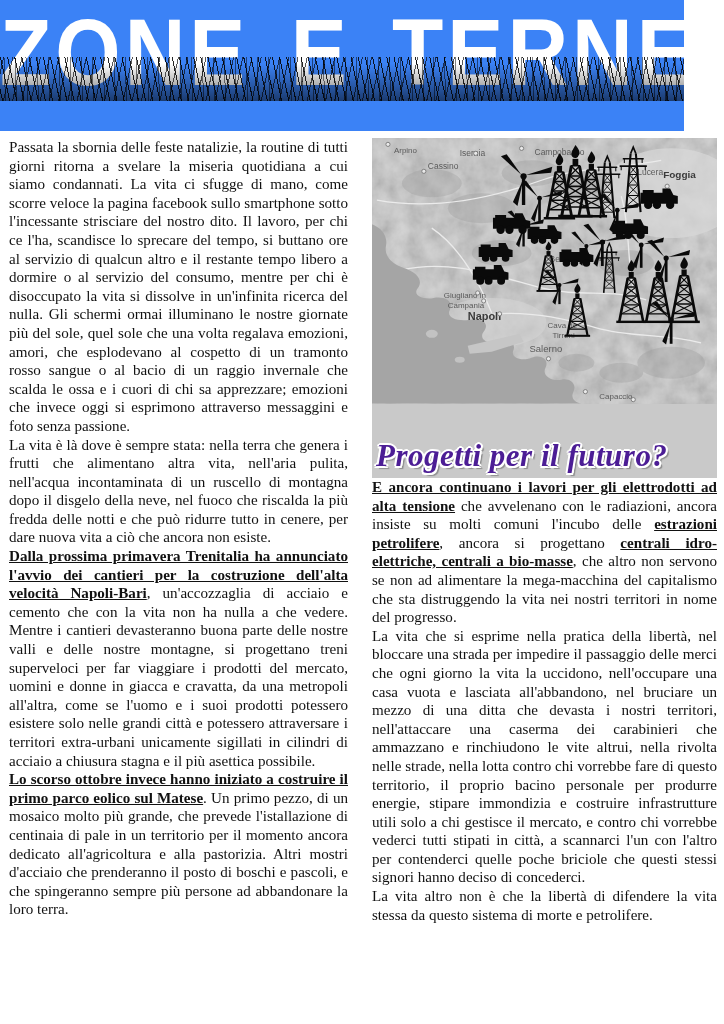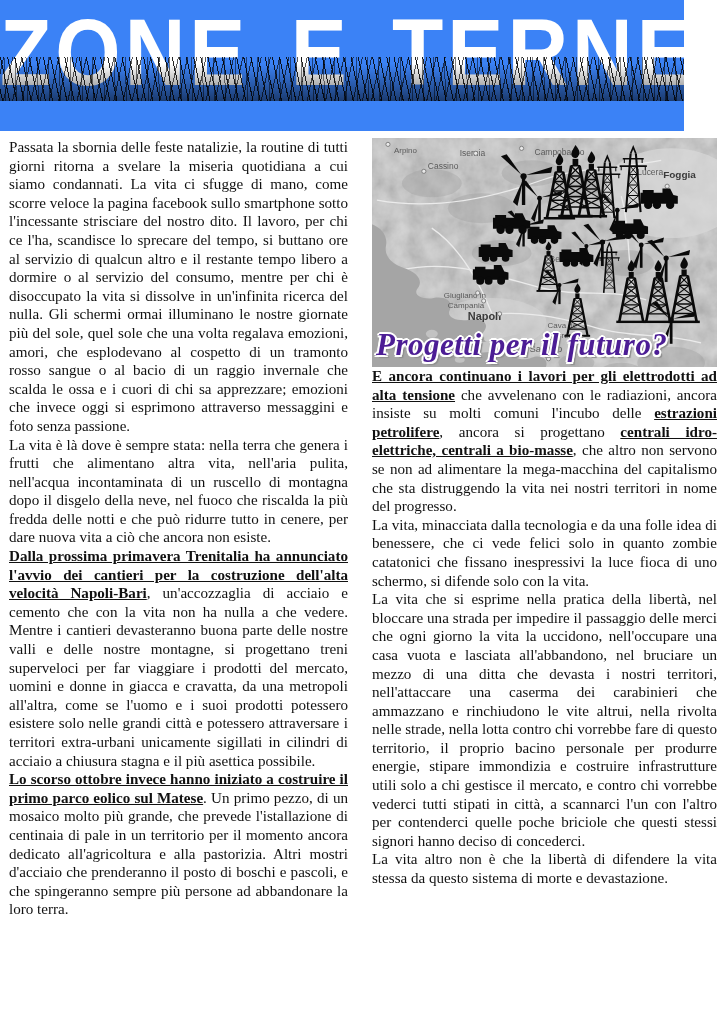--- a/index.html
+++ b/index.html
@@ -34,21 +34,21 @@
 
   
   .page-body{display:flex;gap:24px;padding:7px 7px 0 9px;}
   .col{font-size:15.1px;line-height:18.6px;text-align:justify;}
   .col-left{width:355px;}
   .col-right{width:345px;}
   .para{margin:0;}
   .para .b{font-weight:bold;text-decoration:underline;}
 
   
-  .map-wrap{position:relative;width:345px;height:229px;margin-bottom:10px;background:#c9c9c9;overflow:hidden;}
+  .map-wrap{position:relative;width:345px;height:340px;margin-bottom:10px;background:#c9c9c9;overflow:hidden;}
   .map-wrap svg{display:block;}
   .map-label{font-family:"Liberation Sans",sans-serif;fill:#5a5a5a;}
   .map-label.bold{fill:#3a3a3a;font-weight:bold;}
   .map-headline{
     position:absolute;left:4px;bottom:4px;width:340px;
     font-family:"Liberation Serif",serif;font-style:italic;font-weight:bold;
     font-size:31px;line-height:36px;color:#4c1d95;letter-spacing:.5px;white-space:nowrap;
     text-shadow:
       -2px 0 0 #fff, 2px 0 0 #fff, 0 -2px 0 #fff, 0 2px 0 #fff,
       -1.5px -1.5px 0 #fff, 1.5px -1.5px 0 #fff, -1.5px 1.5px 0 #fff, 1.5px 1.5px 0 #fff,
@@ -216,19 +216,18 @@
             <use href="#icon-truck" transform="translate(119,146) scale(1.05)"></use>
             <use href="#icon-truck" transform="translate(205,128) scale(1)"></use>
             <use href="#icon-truck" transform="translate(259,100) scale(1.05)"></use>
           </g>
       </svg>
       <figcaption class="map-headline">Progetti per il futuro?</figcaption>
     </figure>
 
     <div>
         <div class="para"><span class="b">E ancora continuano i lavori per gli elettrodotti ad alta tensione</span><span> che avvelenano con le radiazioni, ancora insiste su molti comuni l'incubo delle </span><span class="b">estrazioni petrolifere</span><span>, ancora si progettano </span><span class="b">centrali idro-elettriche, centrali a bio-masse</span><span>, che altro non servono se non ad alimentare la mega-macchina del capitalismo che sta distruggendo la vita nei nostri territori in nome del progresso.</span></div>
-        <div class="para"><span>La vita, minacciata dalla tecnologia e da una folle idea di benessere, che ci vede felici solo in quanto zombie catatonici che fissano inespressivi la luce fioca di uno schermo, si difende solo con la vita.</span></div>
         <div class="para"><span>La vita che si esprime nella pratica della libertà, nel bloccare una strada per impedire il passaggio delle merci che ogni giorno la vita la uccidono, nell'occupare una casa vuota e lasciata all'abbandono, nel bruciare un mezzo di una ditta che devasta i nostri territori, nell'attaccare una caserma dei carabinieri che ammazzano e rinchiudono le vite altrui, nella rivolta nelle strade, nella lotta contro chi vorrebbe fare di questo territorio, il proprio bacino personale per produrre energie, stipare immondizia e costruire infrastrutture utili solo a chi gestisce il mercato, e contro chi vorrebbe vederci tutti stipati in città, a scannarci l'un con l'altro per contenderci quelle poche briciole che questi stessi signori hanno deciso di concederci.</span></div>
-        <div class="para"><span>La vita altro non è che la libertà di difendere la vita stessa da questo sistema di morte e devastazione.</span></div>
+        <div class="para"><span>La vita altro non è che la libertà di difendere la vita stessa da questo sistema di morte e petrolifere.</span></div>
       </div>
   </div>
 
 </main>
 
 </body></html>

